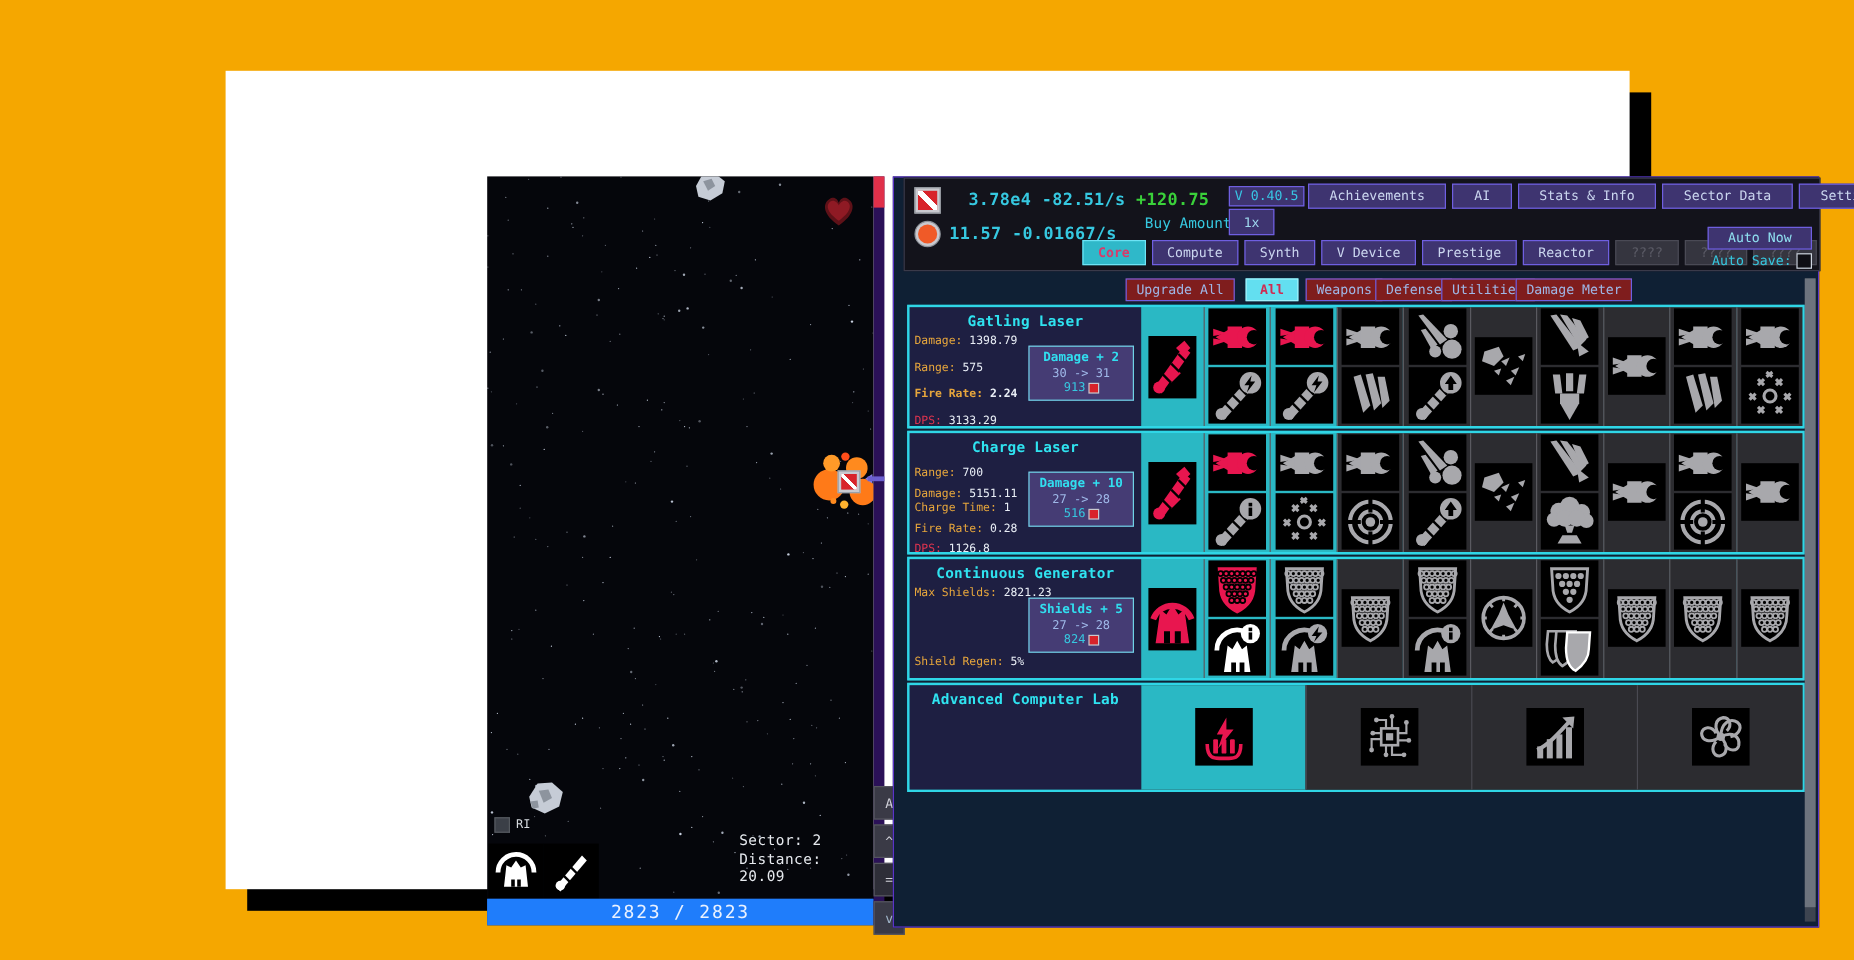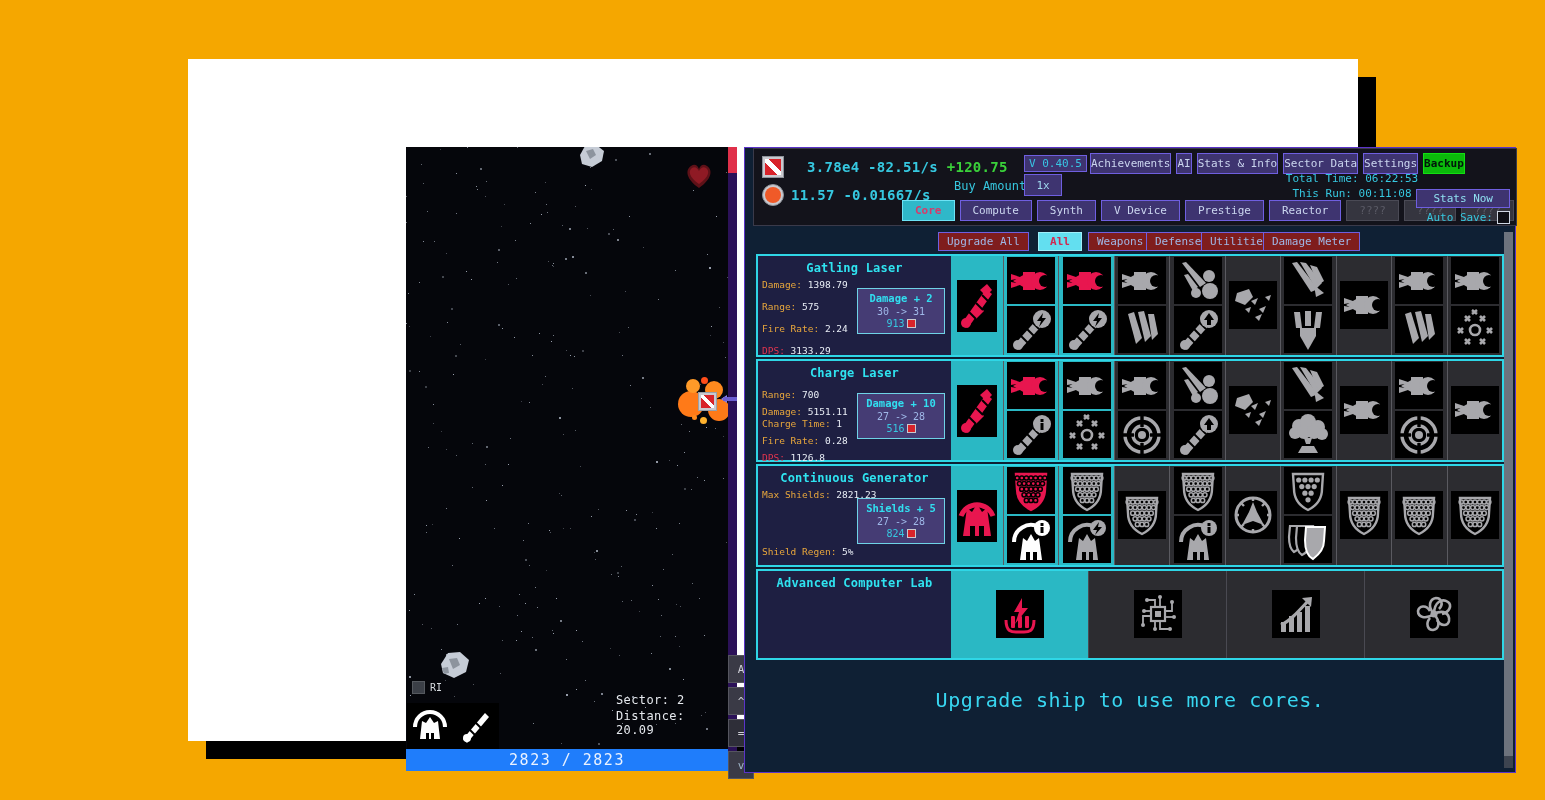--- a/index.html
+++ b/index.html
@@ -103,21 +103,21 @@
   }
 
   .version{
     position:absolute;left:270px;top:6px;background:#3e3470;border:1px solid #6f5fe0;
     color:#38c6e4;font-size:11px;padding:1px 4px;
   }
 
   .nav-top{position:absolute;left:336px;top:4px;display:flex;gap:5px;}
   .nbtn{
     background:#3e3470;border:1px solid #6f5fe0;color:#cbd6ef;
-    font-size:11px;padding:3px 0;cursor:pointer;white-space:nowrap;
+    font-size:11px;padding:3px 17px;cursor:pointer;white-space:nowrap;
   }
   .nbtn.backup{background:#0bb90b;border-color:#12e012;color:#00160a;font-weight:bold;}
 
   .times{position:absolute;left:498px;top:22px;width:200px;text-align:center;
     color:#36c8e0;font-size:11px;line-height:15px;}
 
   .nav-bottom{position:absolute;left:148px;top:51px;display:flex;gap:5px;}
   .nbtn2{
     background:#3e3470;border:1px solid #6f5fe0;color:#cbd6ef;
     font-size:11px;padding:3px 12px;cursor:pointer;white-space:nowrap;
@@ -582,39 +582,35 @@
 
         <div class="nav-top" id="navtop">
             <div class="nbtn">Achievements</div>
             <div class="nbtn">AI</div>
             <div class="nbtn">Stats &amp; Info</div>
             <div class="nbtn">Sector Data</div>
             <div class="nbtn">Settings</div>
             <div class="nbtn backup">Backup</div>
           </div>
 
-        <div class="times">
-          <div>Total Time: 06:22:53</div>
-          <div>This Run: 00:11:08</div>
-        </div>
 
         <div class="nav-bottom" id="navbottom">
             <div class="nbtn2 active">Core</div>
             <div class="nbtn2">Compute</div>
             <div class="nbtn2">Synth</div>
             <div class="nbtn2">V Device</div>
             <div class="nbtn2">Prestige</div>
             <div class="nbtn2">Reactor</div>
             <div class="nbtn2 dis">????</div>
             <div class="nbtn2 dis">????</div>
             <div class="nbtn2 dis">????</div>
           </div>
 
         <div class="savebox">
-          <div class="save-now">Stats Now</div>
+          <div class="save-now">Auto Now</div>
           <div class="autosave">
             <span>Auto Save:</span>
             <span class="chk"></span>
           </div>
         </div>
       </div>
 
       <div class="filters">
         <div class="fbtn" style="left:193px;top:0;">Upgrade All</div>
         <div id="ftabs">
@@ -625,21 +621,21 @@
           </div>
         <div class="fbtn" style="left:518px;top:0;">Damage Meter</div>
       </div>
 
       <div class="rows" id="rows">
           <div class="row">
             <div class="info">
               <h3>Gatling Laser</h3>
               <div class="stat" style="top: 23px;"><span>Damage: </span><span class="v">1398.79</span></div>
               <div class="stat" style="top: 45px;"><span>Range: </span><span class="v">575</span></div>
-              <div class="stat" style="top: 67px;"><span>Fire Rate: </span><span class="v">2.24</span></div>
+              <div class="stat" style="top: 67px; font-weight: bold;"><span>Fire Rate: </span><span class="v">2.24</span></div>
               <div class="stat dps" style="top: 89px;"><span>DPS: </span><span class="v">3133.29</span></div>
               <div class="upg">
                 <div class="t">Damage + 2</div>
                 <div class="m">30 -&gt; 31</div>
                 <div class="c">
                   <span>913</span>
                   <span class="ic"></span>
                 </div>
               </div>
             </div>
@@ -1486,20 +1482,19 @@
                       <path d="M22 22 C15 14 18 7 24 6 C29 6 32 12 27 17"></path>
                     </g>
                     <circle cx="22" cy="22" r="3.6" fill="#a8a8ac"></circle>
                   </svg>
                 </div>
               </div>
             </div>
           </div>
         </div>
 
-      <div class="notice">Upgrade ship to use more cores.</div>
 
       <div class="scrollbar">
         <div class="thumb"></div>
       </div>
     </div>
   </div>
 </div>
 
 </body></html>

